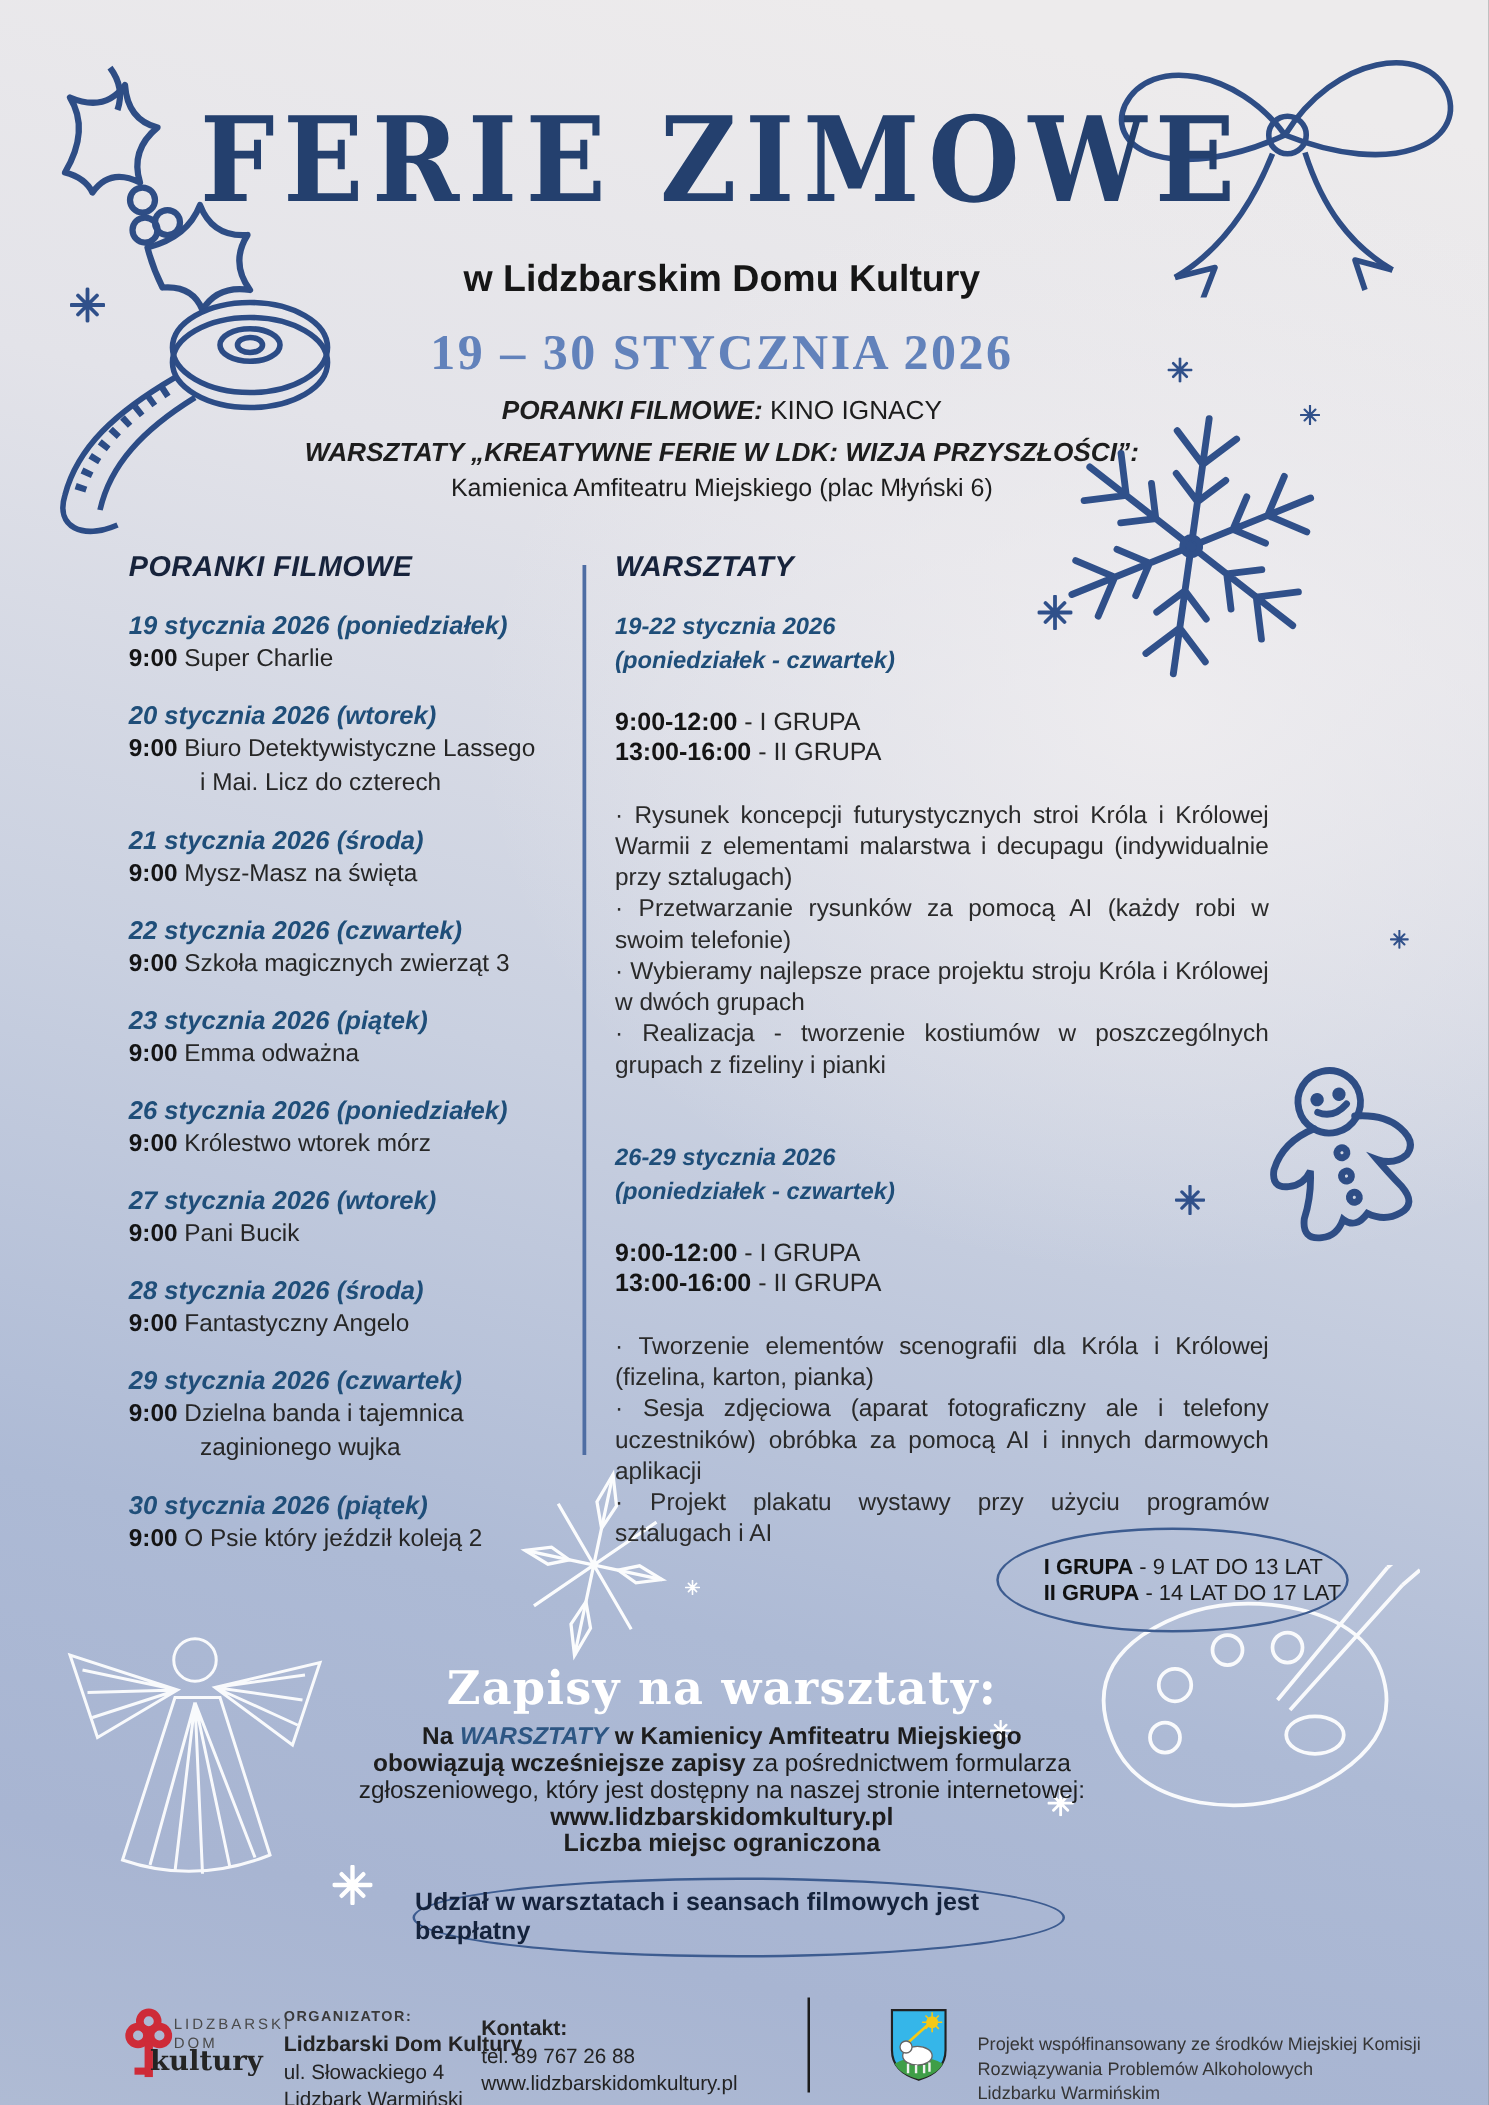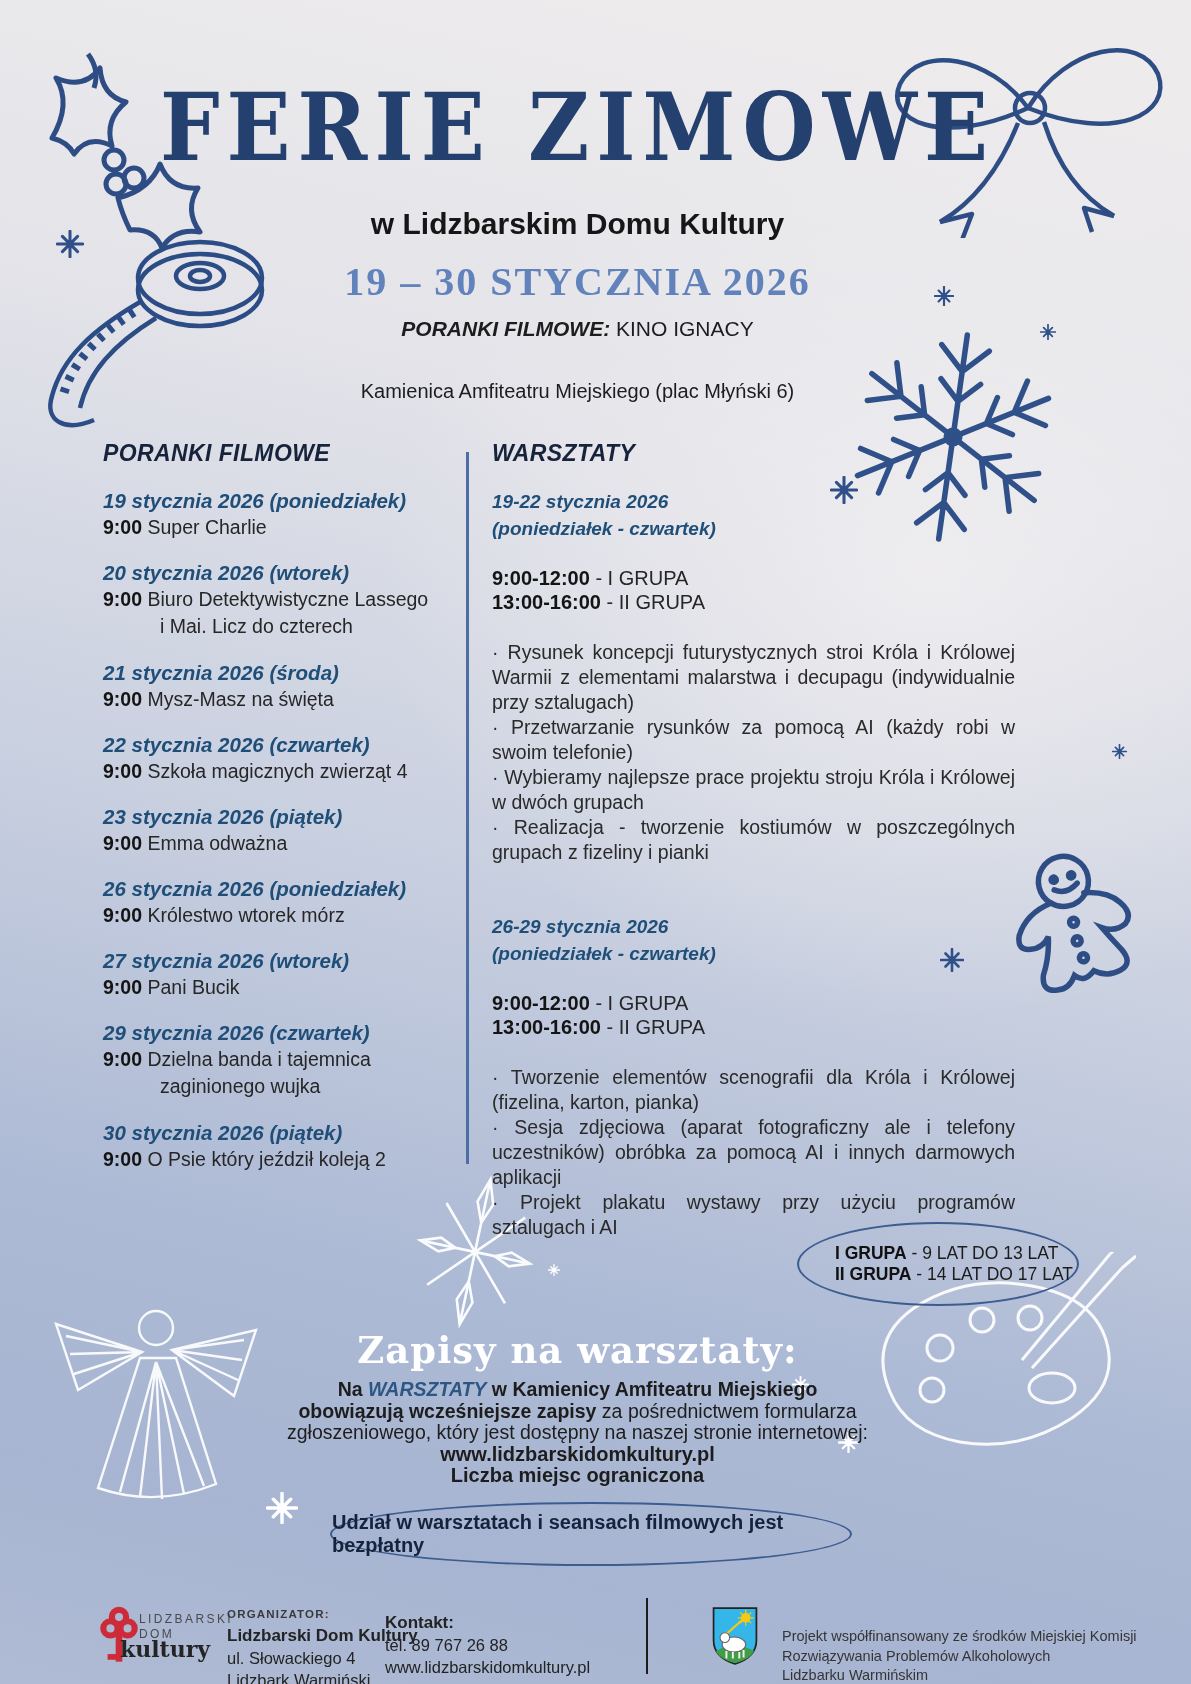--- a/index.html
+++ b/index.html
@@ -194,20 +194,21 @@
   <svg class="abs" style="left:548px;top:1264px;color:#fff" width="12" height="12" viewBox="-12 -12 24 24">
       <use href="#spark"></use>
     </svg>
 
   <div class="abs ctr title">FERIE ZIMOWE</div>
   <div class="abs ctr subtitle">w Lidzbarskim Domu Kultury</div>
   <div class="abs ctr daterange">19 – 30 STYCZNIA 2026</div>
   <div class="abs ctr infoline i1">
     <span class="b-i">PORANKI FILMOWE:</span><span> KINO IGNACY</span>
   </div>
+  <div class="abs ctr infoline i2 b-i">WARSZTATY „KREATYWNE FERIE W LDK: WIZJA PRZYSZŁOŚCI”:</div>
   <div class="abs ctr infoline i3">Kamienica Amfiteatru Miejskiego (plac Młyński 6)</div>
 
   <div class="abs divider"></div>
 
   <div class="abs col col-left">
     <div class="col-head">PORANKI FILMOWE</div>
 
     <div class="entry">
       <div class="p-date">19 stycznia 2026 (poniedziałek)</div>
       <div class="p-line"><b>9:00</b><span> Super Charlie</span></div>
@@ -218,36 +219,41 @@
       <div class="p-line"><b>9:00</b><span> Biuro Detektywistyczne Lassego</span></div>
       <div class="p-line2">i Mai. Licz do czterech</div>
     </div>
     <div class="entry">
       <div class="p-date">21 stycznia 2026 (środa)</div>
       <div class="p-line"><b>9:00</b><span> Mysz-Masz na święta</span></div>
 
     </div>
     <div class="entry">
       <div class="p-date">22 stycznia 2026 (czwartek)</div>
-      <div class="p-line"><b>9:00</b><span> Szkoła magicznych zwierząt 4</span></div>
+      <div class="p-line"><b>9:00</b><span> Szkoła magicznych zwierząt 3</span></div>
 
     </div>
     <div class="entry">
       <div class="p-date">23 stycznia 2026 (piątek)</div>
       <div class="p-line"><b>9:00</b><span> Emma odważna</span></div>
 
     </div>
     <div class="entry">
       <div class="p-date">26 stycznia 2026 (poniedziałek)</div>
       <div class="p-line"><b>9:00</b><span> Królestwo wtorek mórz</span></div>
 
     </div>
     <div class="entry">
       <div class="p-date">27 stycznia 2026 (wtorek)</div>
       <div class="p-line"><b>9:00</b><span> Pani Bucik</span></div>
+
+    </div>
+    <div class="entry">
+      <div class="p-date">28 stycznia 2026 (środa)</div>
+      <div class="p-line"><b>9:00</b><span> Fantastyczny Angelo</span></div>
 
     </div>
     <div class="entry">
       <div class="p-date">29 stycznia 2026 (czwartek)</div>
       <div class="p-line"><b>9:00</b><span> Dzielna banda i tajemnica</span></div>
       <div class="p-line2">zaginionego wujka</div>
     </div>
     <div class="entry">
       <div class="p-date">30 stycznia 2026 (piątek)</div>
       <div class="p-line"><b>9:00</b><span> O Psie który jeździł koleją 2</span></div>

